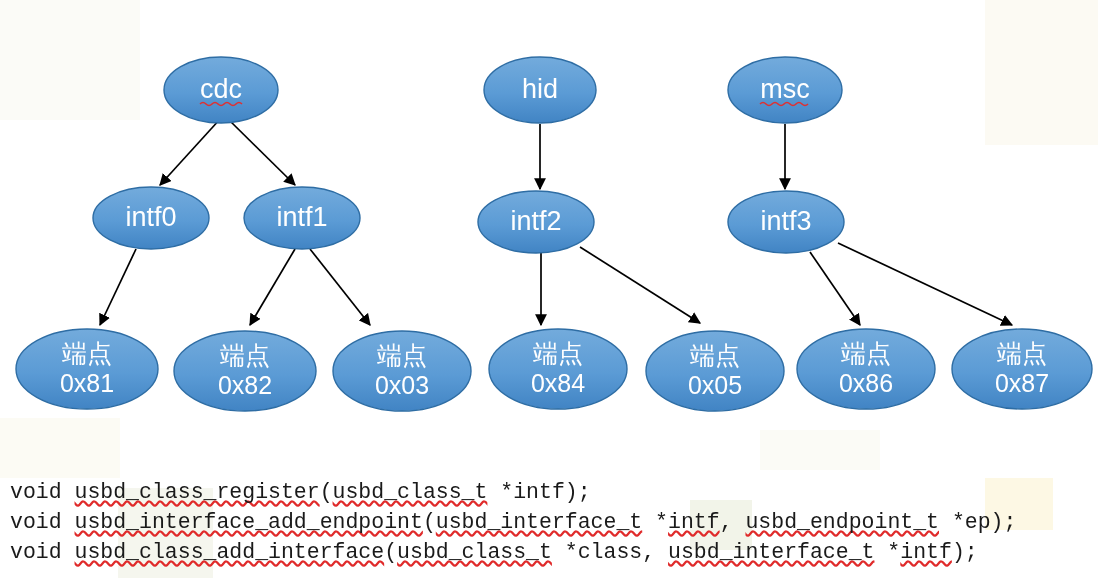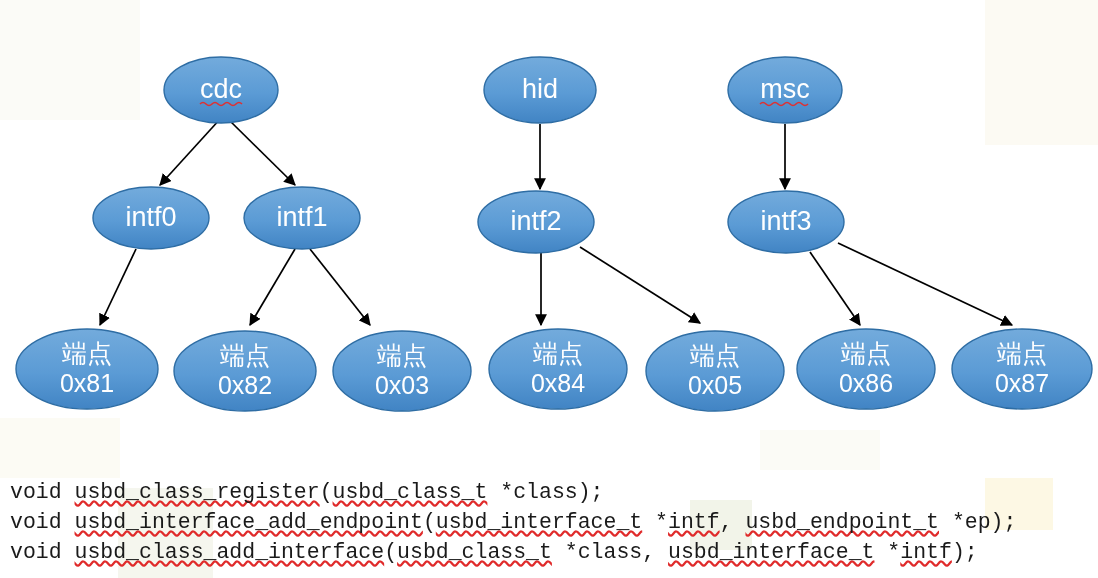--- a/index.html
+++ b/index.html
@@ -205,16 +205,16 @@
   <g>
     <ellipse class="node-ellipse" cx="1022" cy="369" rx="70" ry="40" fill="url(#nodeGrad)"></ellipse>
     <text class="ep-label" x="1022" y="362">端点</text>
     <text class="ep-label" x="1022" y="392">0x87</text>
   </g>
 
 </svg>
 </div>
 
 <div id="code-block">
-  <div class="code-line"><span>void </span><span class="sq">usbd_class_register</span><span>(</span><span class="sq">usbd_class_t</span><span> *class);</span></div>
+  <div class="code-line"><span>void </span><span class="sq">usbd_class_register</span><span>(</span><span class="sq">usbd_class_t</span><span> *intf);</span></div>
   <div class="code-line"><span>void </span><span class="sq">usbd_interface_add_endpoint</span><span>(</span><span class="sq">usbd_interface_t</span><span> *</span><span class="sq">intf</span><span>, </span><span class="sq">usbd_endpoint_t</span><span> *ep);</span></div>
   <div class="code-line"><span>void </span><span class="sq">usbd_class_add_interface</span><span>(</span><span class="sq">usbd_class_t</span><span> *class, </span><span class="sq">usbd_interface_t</span><span> *</span><span class="sq">intf</span><span>);</span></div>
 </div>
 
 </body></html>

